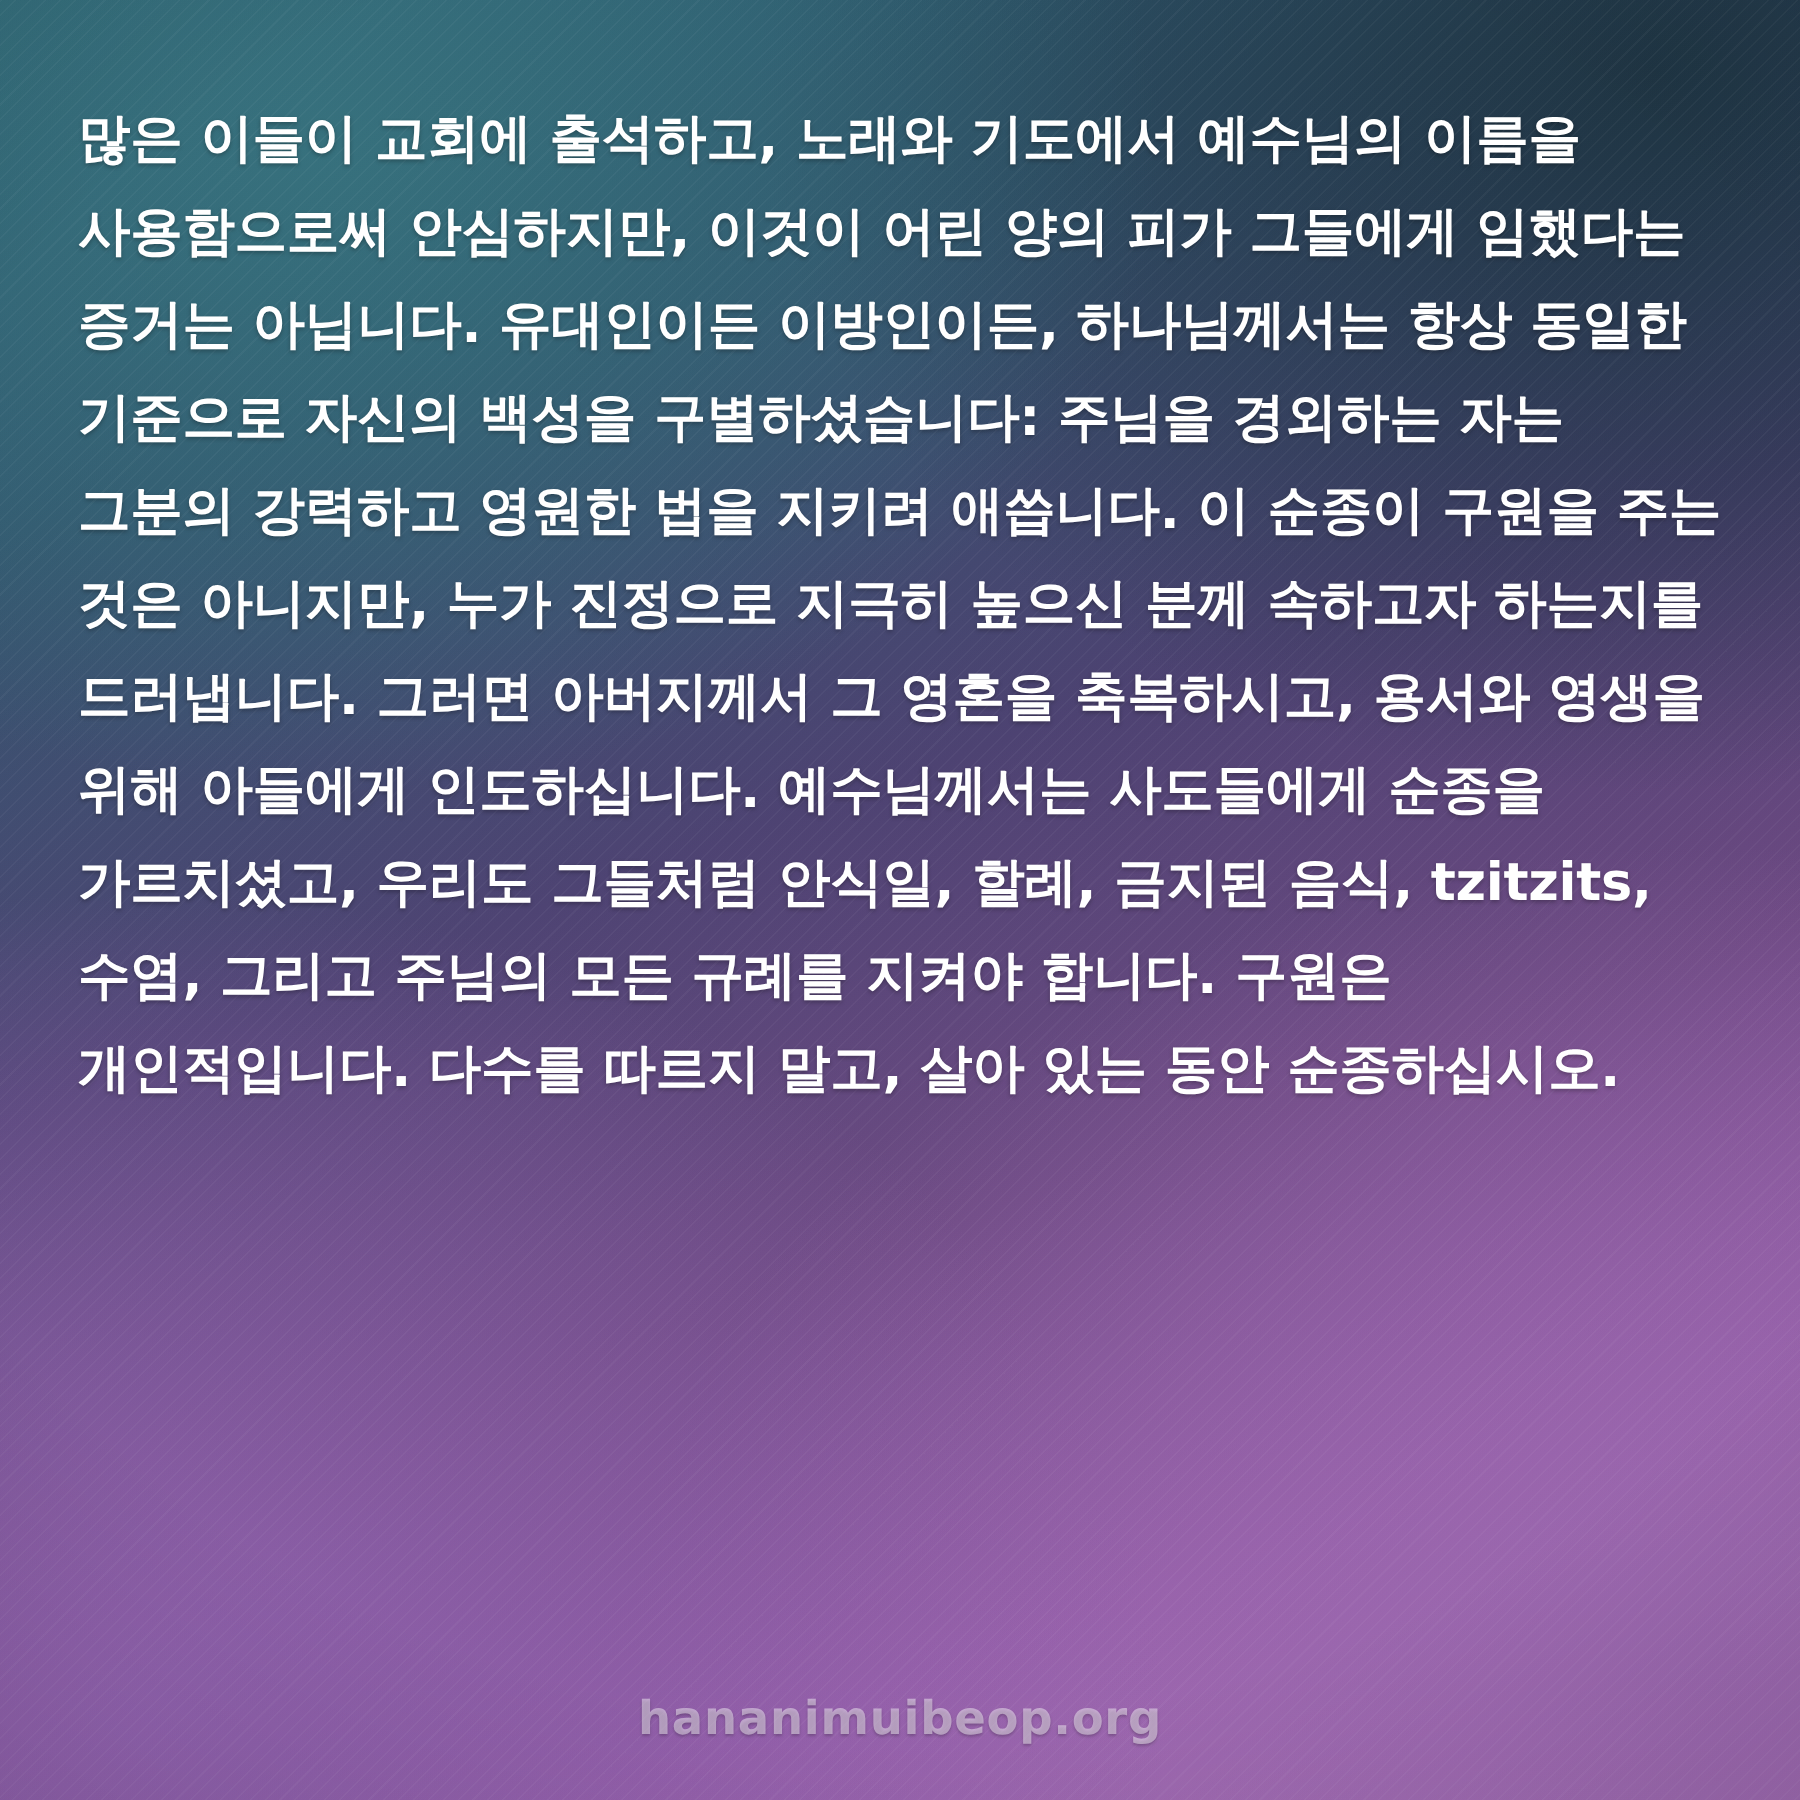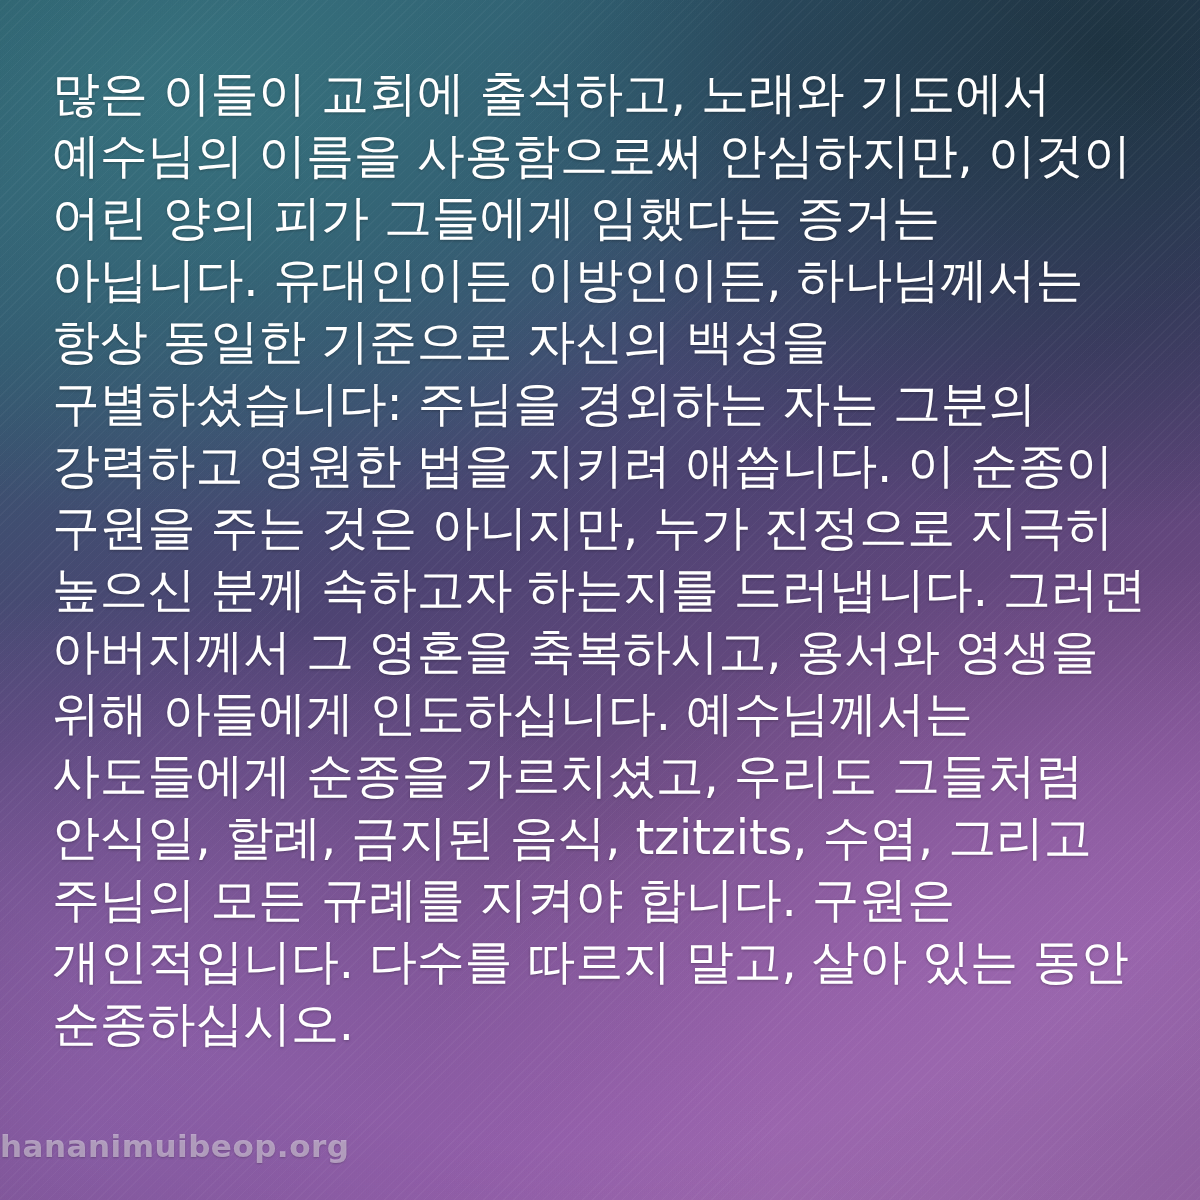--- a/index.html
+++ b/index.html
@@ -43,33 +43,34 @@
     inset: 0;
     background: radial-gradient(ellipse 1300px 1100px at 50% 45%, rgba(0,0,0,0) 55%, rgba(0,0,0,0.18) 100%);
     pointer-events: none;
   }
   #body-text {
     position: absolute;
     left: 52px;
     right: 52px;
     top: 62px;
     color: #ffffff;
-    font-size: 48px;
+    font-size: 35px;
     line-height: 62px;
     letter-spacing: -0.2px;
     text-shadow: 0 1px 3px rgba(0,0,0,0.28);
     white-space: pre-wrap;
     word-break: keep-all;
+    font-weight: bold;
   }
   #watermark {
     position: absolute;
     left: 0;
     right: 0;
     bottom: 36px;
-    text-align: left;
+    text-align: center;
     color: rgba(255,255,255,0.45);
     font-size: 31px;
     font-weight: bold;
     letter-spacing: 0.5px;
     text-shadow: 0 1px 2px rgba(0,0,0,0.2);
   }
 </style>
 </head>
 <body>
 

